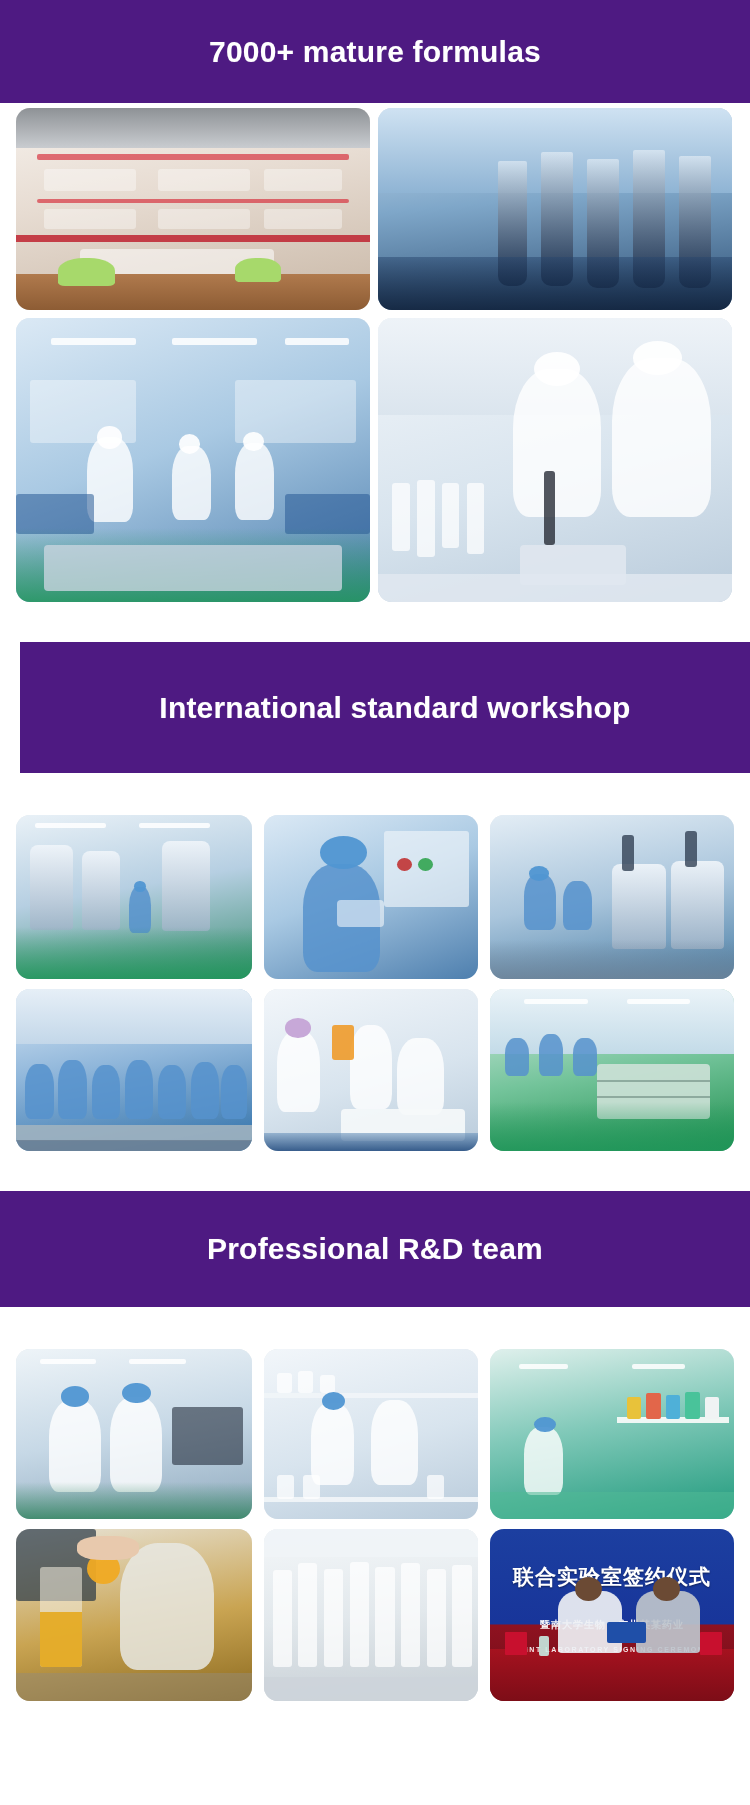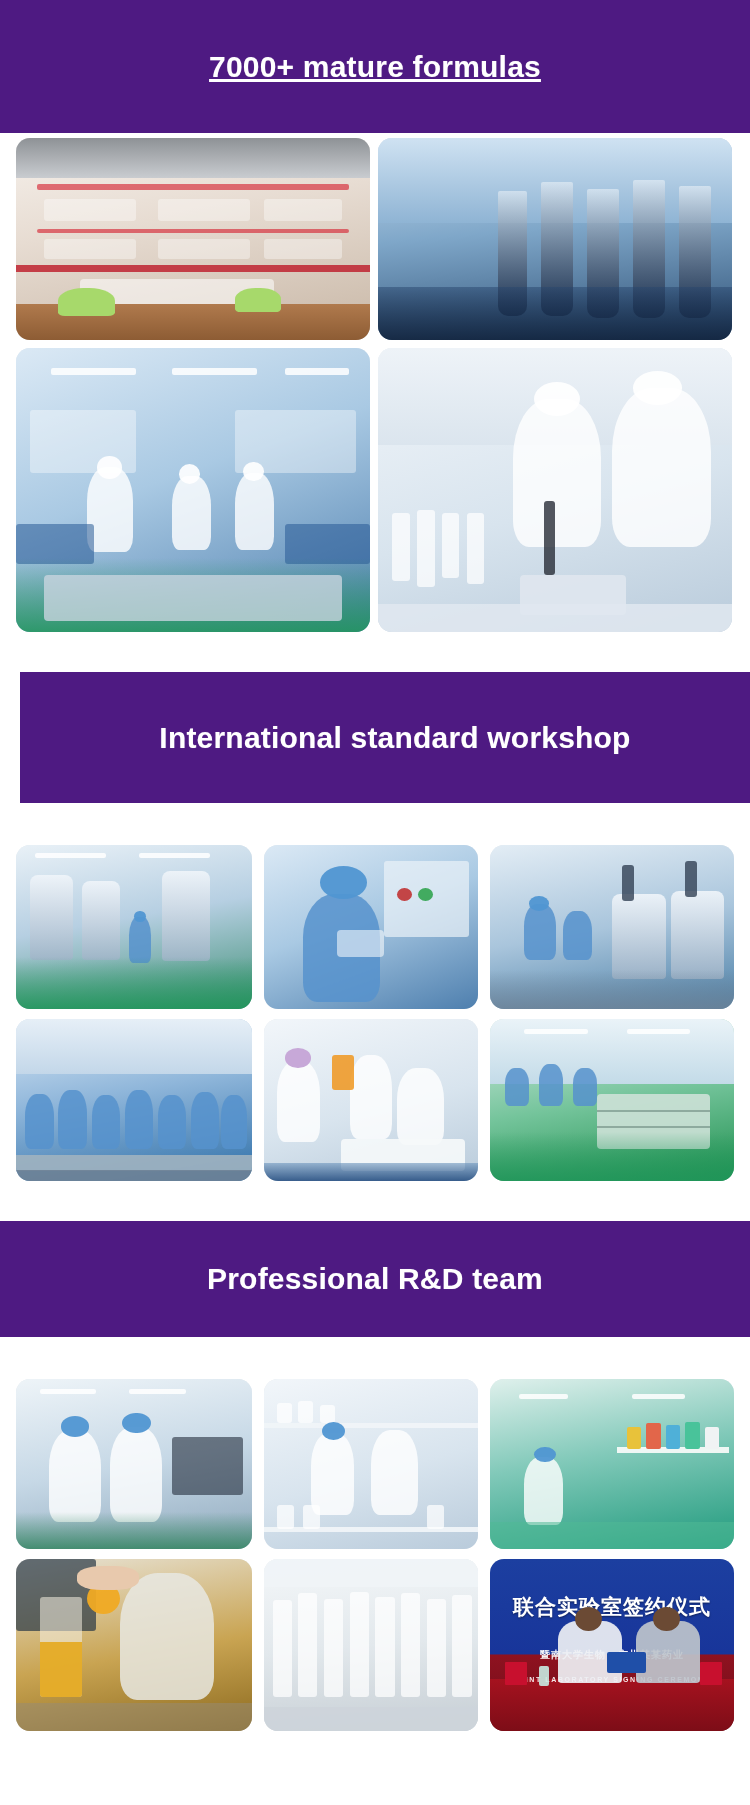--- a/index.html
+++ b/index.html
@@ -20,21 +20,21 @@
     flex-direction: column;
     align-items: center;
     justify-content: center;
   }
   .banner-title {
     font-weight: 700;
     line-height: 1.12;
     letter-spacing: .2px;
     text-shadow: 0 0 1px rgba(255,255,255,.25);
   }
-  #banner-1 { height: 133px; text-decoration: underline; }
+  #banner-1 { height: 103px; }
   #banner-1 .banner-title { font-size: 30px; }
   #banner-2 { height: 131px; margin-left: 20px; }
   #banner-2 .banner-title { font-size: 30px; }
   #banner-3 { height: 116px; }
   #banner-3 .banner-title { font-size: 30px; }
 
   .gap-sm { height: 5px; background: #ffffff; }
   .gap-md { height: 40px; background: #ffffff; }
   .gap-lg { height: 42px; background: #ffffff; }
 

